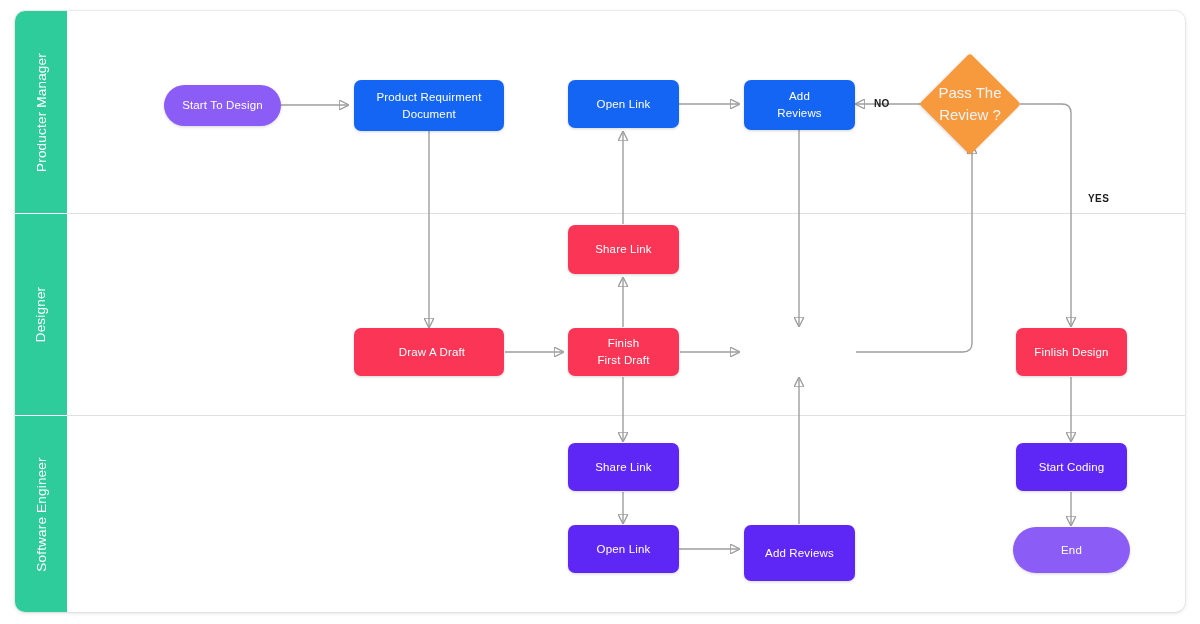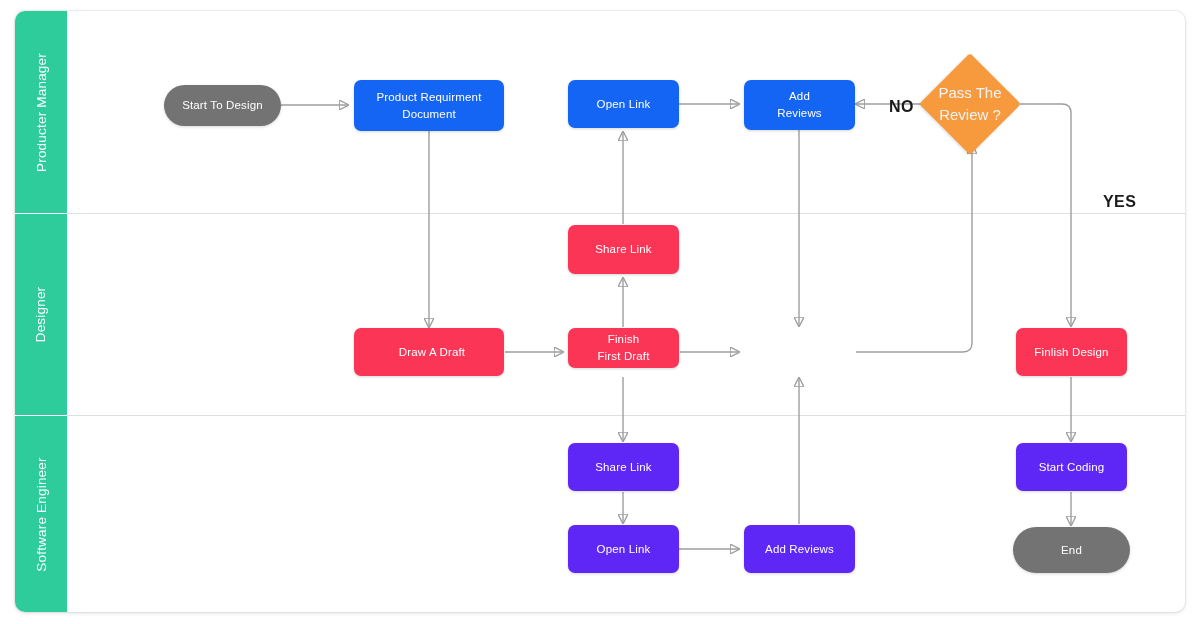--- a/index.html
+++ b/index.html
@@ -74,21 +74,21 @@
     box-sizing: border-box;
     padding: 2px 6px;
     box-shadow: 0 1px 3px rgba(0,0,0,0.16);
     letter-spacing: 0.15px;
   }
   .node.rect     { border-radius: 7px; }
   .node.pill     { border-radius: 40px; }
   .node.blue     { background: #1565F5; }
   .node.pink     { background: #FA3556; }
   .node.purple   { background: #5F27F5; }
-  .node.green    { background: #737373; }
+  .node.green    { background: #8b5cf6; }
 
   
   .diamond {
     position: absolute;
   }
   .diamond .shape {
     position: absolute;
     inset: 0;
     background: #F79A3E;
     transform: rotate(45deg);
@@ -115,24 +115,23 @@
     top: 0;
     width: 1200px;
     height: 624px;
     pointer-events: none;
   }
   #wires path, #wires line { stroke: #9e9e9e; stroke-width: 1.4; fill: none; }
 
   .edge-label {
     position: absolute;
     color: #1b1b1b;
-    font-size: 16px;
+    font-size: 10px;
     font-weight: 700;
     letter-spacing: 0.4px;
-    margin-left: 15px;
   }
 </style>
 </head>
 <body>
 
 <div id="canvas">
   <div class="board">
 
     <div class="lane-header first" style="top:0px; height:202px;">
       <span class="lane-label">Producter Manager</span>
@@ -218,38 +217,38 @@
   </div>
 
   <div class="node rect pink" style="left:568px; top:225px; width:111px; height:49px;">
     <span>Share Link</span>
   </div>
 
   <div class="node rect pink" style="left:354px; top:328px; width:150px; height:48px;padding-left:12px;">
     <span>Draw A Draft</span>
   </div>
 
-  <div class="node rect pink" style="left:568px; top:328px; width:111px; height:40px;">
+  <div class="node rect pink" style="left:568px; top:328px; width:111px; height:48px;">
     <span>Finish<br>First Draft</span>
   </div>
 
 
   <div class="node rect pink" style="left:1016px; top:328px; width:111px; height:48px;">
     <span>Finlish Design</span>
   </div>
 
   <div class="node rect purple" style="left:568px; top:443px; width:111px; height:48px;">
     <span>Share Link</span>
   </div>
 
   <div class="node rect purple" style="left:568px; top:525px; width:111px; height:48px;">
     <span>Open Link</span>
   </div>
 
-  <div class="node rect purple" style="left:744px; top:525px; width:111px; height:48px;">
+  <div class="node rect purple" style="left:744px; top:525px; width:111px; height:56px;">
     <span>Add Reviews</span>
   </div>
 
   <div class="node rect purple" style="left:1016px; top:443px; width:111px; height:48px;">
     <span>Start Coding</span>
   </div>
 
   <div class="node pill green" style="left:1013px; top:527px; width:117px; height:46px;">
     <span>End</span>
   </div>

